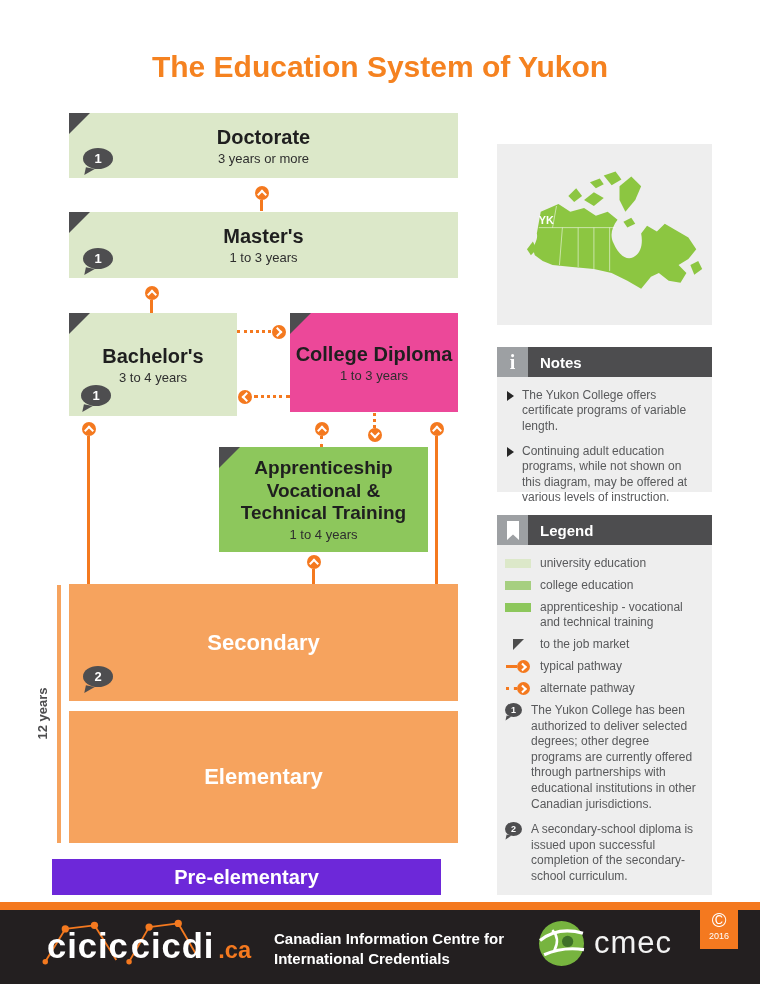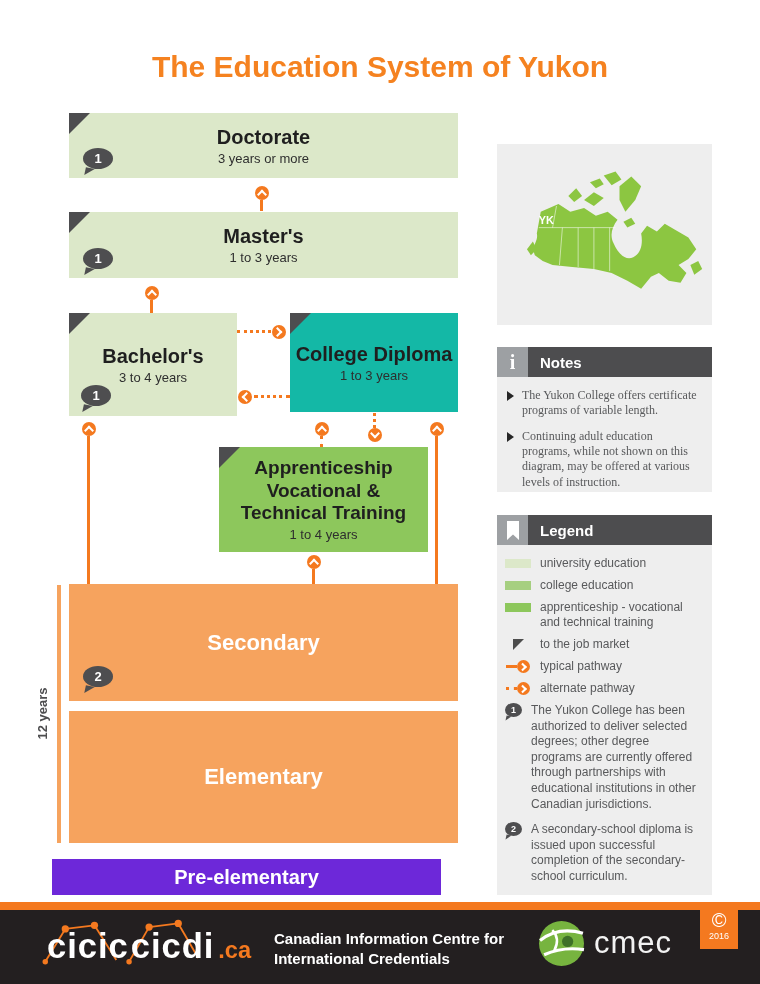--- a/index.html
+++ b/index.html
@@ -13,21 +13,21 @@
   .box { position:absolute; display:flex; flex-direction:column; align-items:center;
     justify-content:center; text-align:center; }
   .box-title { font-weight:bold; font-size:20px; color:#1f1f1f; line-height:1.15; }
   .box-sub { font-size:13px; color:#2e2e2e; margin-top:2px; }
   .corner { position:absolute; top:0; left:0; width:0; height:0;
     border-top:21px solid #4D4D4F; border-right:21px solid transparent; }
 
   #doctorate      { left:69px;  top:113px; width:389px; height:65px;  background:#DCE8C9; }
   #masters        { left:69px;  top:212px; width:389px; height:66px;  background:#DCE8C9; }
   #bachelors      { left:69px;  top:313px; width:168px; height:103px; background:#DCE8C9; }
-  #college        { left:290px; top:313px; width:168px; height:99px;  background:#14b8a6; }
+  #college        { left:290px; top:313px; width:168px; height:99px;  background:#ec4899; }
   #apprenticeship { left:219px; top:447px; width:209px; height:105px; background:#8DC75C; }
   #secondary      { left:69px;  top:584px; width:389px; height:117px; background:#F6A35E; }
   #elementary     { left:69px;  top:711px; width:389px; height:132px; background:#F6A35E; }
   #preelementary  { left:52px;  top:859px; width:389px; height:36px;  background:#6d28d9; }
   .orange-box .box-title { color:#fff; font-size:22px; }
   #preelementary .box-title { color:#fff; font-size:20px; }
   #apprenticeship .box-title { font-size:19px; line-height:1.2; }
 
   
   .bubble { position:absolute; width:30px; height:21px; background:#4E4E50; color:#fff;
@@ -65,21 +65,21 @@
   #map-header    { top:113px; }
   #map-body      { top:144px; height:181px; display:flex; align-items:center; justify-content:center;padding-left:28px; }
   #notes-header  { top:347px; }
   #notes-body    { top:377px; height:115px; padding:11px 10px 0 10px; }
   #legend-header { top:515px; }
   #legend-body   { top:545px; height:350px; padding:11px 16px 0 8px; }
 
   .note-row { display:flex; gap:8px; margin-bottom:10px; }
   .tri-bullet { flex:0 0 7px; width:0; height:0; margin-top:3px;
     border-left:7px solid #262626; border-top:5px solid transparent; border-bottom:5px solid transparent; }
-  .note-text { font-size:12px; line-height:1.28;font-family:Liberation Serif, serif; }
+  .note-text { font-size:12px; line-height:1.28; }
 
   .legend-row { display:flex; align-items:flex-start; gap:9px; margin-bottom:7px; }
   .legend-label { font-size:12px; line-height:1.25; }
   .sw { flex:0 0 26px; width:26px; height:9px; margin-top:3px; }
   .sw-uni { background:#DCE8C9; } .sw-col { background:#A6CF80; } .sw-app { background:#8DC75C; }
   .icon-cell { flex:0 0 26px; display:flex; justify-content:center; }
   .mini-corner { width:0; height:0; border-top:11px solid #4D4D4D; border-right:11px solid transparent; margin-top:2px; }
   .picon { display:flex; align-items:center; margin-top:1px; }
   .pline { width:11px; height:3px; background:#F4791F; }
   .pline.dot { background:none; height:0; border-top:3px dotted #F4791F; }

